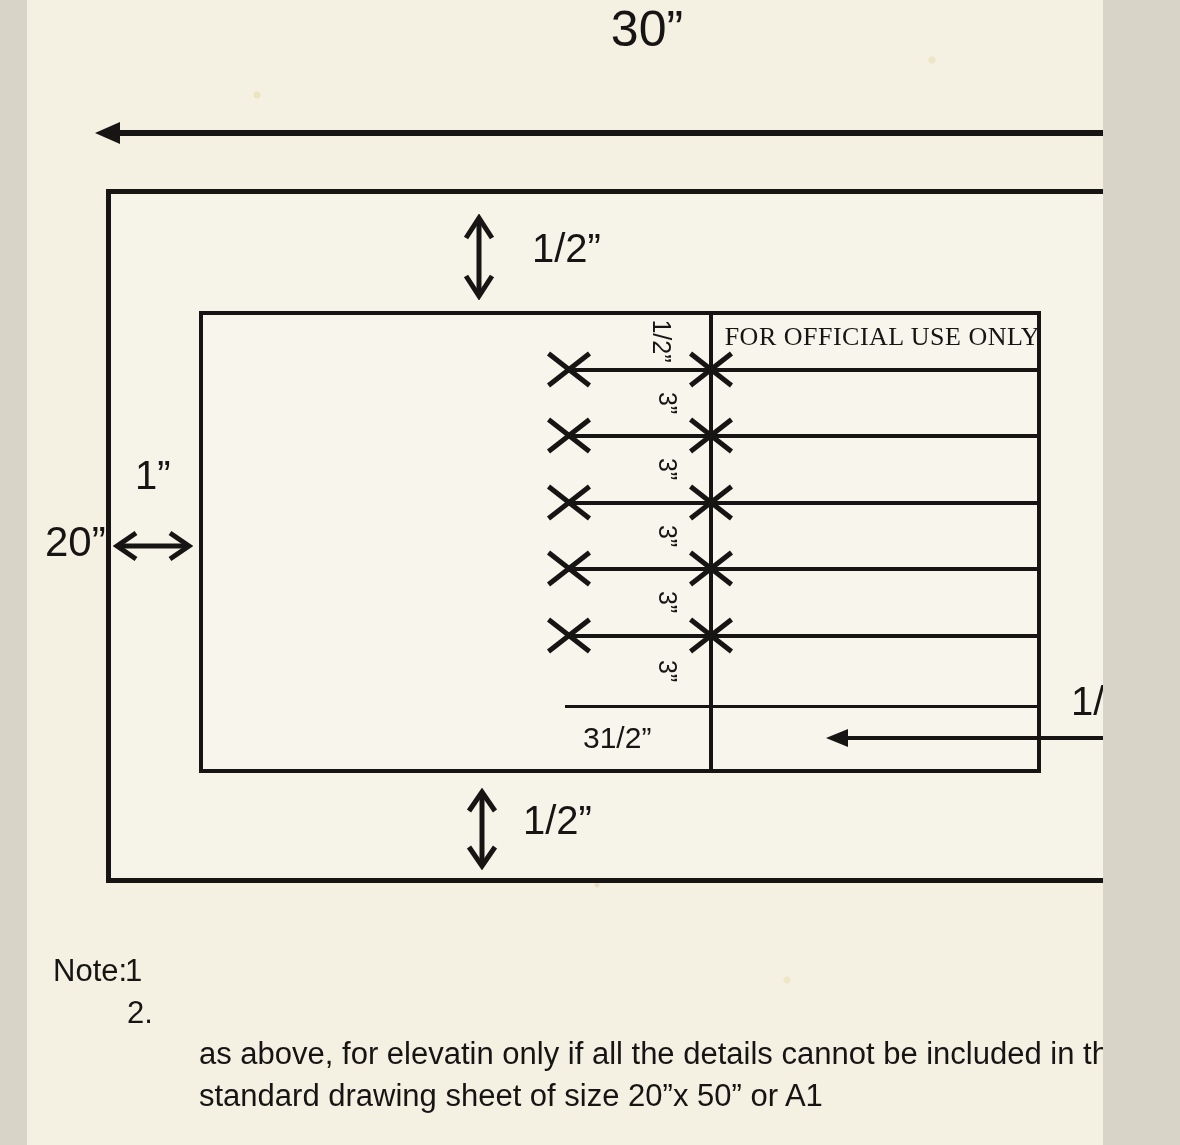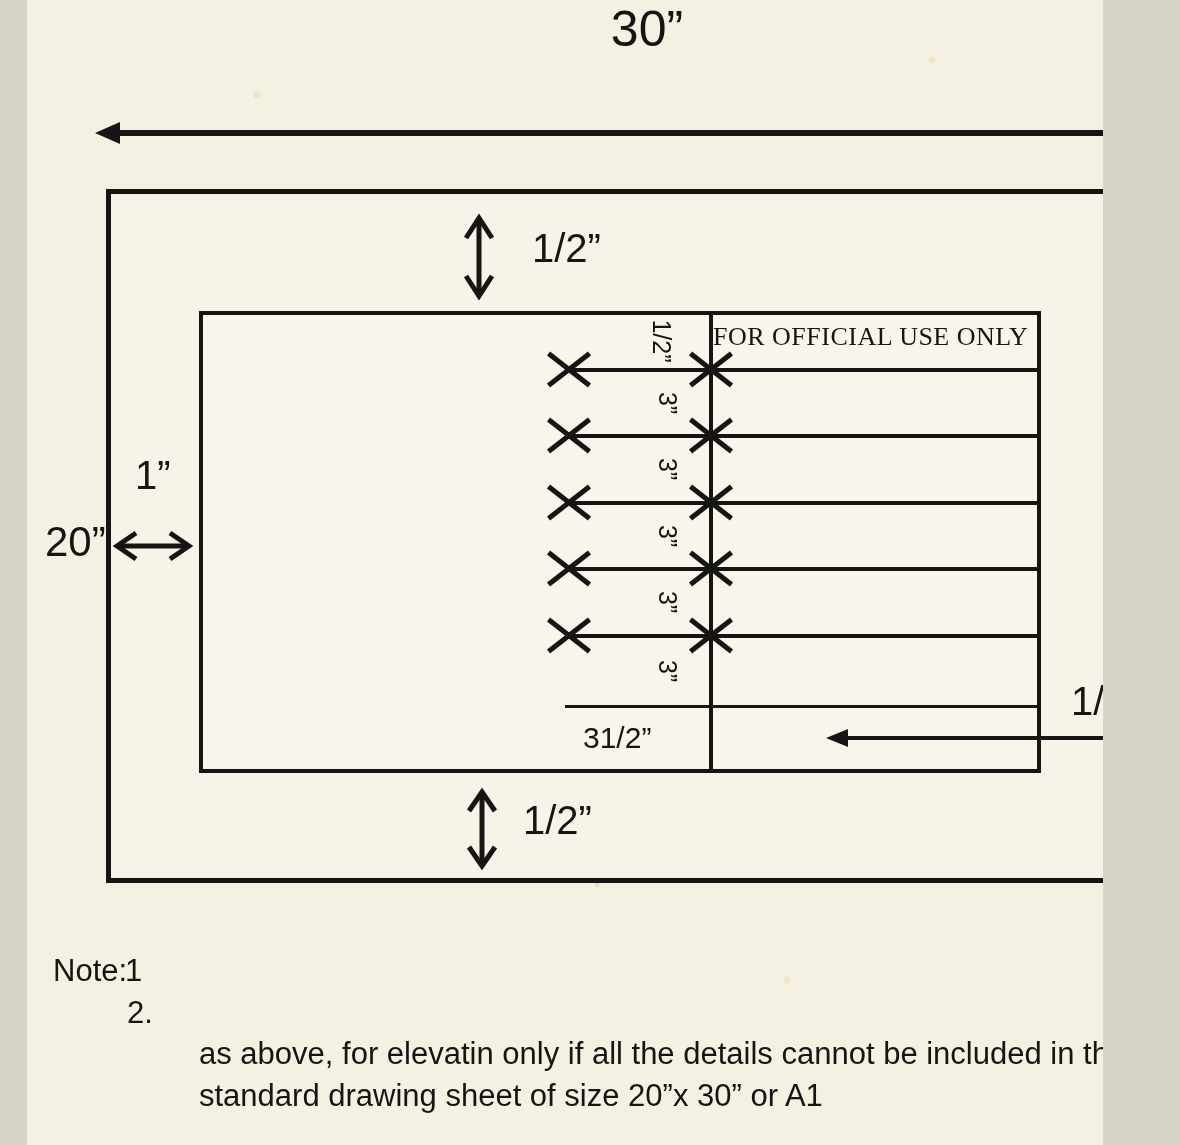--- a/index.html
+++ b/index.html
@@ -51,21 +51,21 @@
 
   
   .lbl{white-space:nowrap;line-height:1;}
   #sheet-width-label{left:540px;top:4px;width:160px;text-align:center;font-size:50px;}
   #top-margin-label{left:505px;top:228px;font-size:40px;}
   #bottom-margin-label{left:496px;top:800px;font-size:40px;}
   #left-margin-label{left:108px;top:455px;font-size:40px;}
   #sheet-height-label{left:18px;top:521px;font-size:42px;}
   #right-margin-label{left:1044px;top:681px;font-size:40px;}
   #title-block-width-label{left:556px;top:723px;font-size:30px;text-align:right;}
-  #title-block-header{left:686px;top:324px;width:327px;text-align:left;
+  #title-block-header{left:686px;top:324px;width:327px;text-align:right;
     font-family:"Liberation Serif",serif;font-size:26px;letter-spacing:.5px;}
   .vlabel{transform:translate(-50%,-50%) rotate(90deg);font-size:25px;white-space:nowrap;line-height:1;}
   #title-row-height-label{left:634px;top:341px;}
   #row-spacing-1{left:640px;top:403px;} #row-spacing-2{left:640px;top:469px;}
   #row-spacing-3{left:640px;top:536px;} #row-spacing-4{left:640px;top:602px;}
   #row-spacing-5{left:640px;top:671px;}
 
   
   #sheet-width-line{left:90px;top:130px;width:1015px;height:6px;}
   .tri{width:0;height:0;}
@@ -159,15 +159,15 @@
   <div class="abs lbl" id="right-margin-label">1/2”</div>
   <div class="abs ink" id="leader-hline"></div>
   <div class="abs tri" id="leader-head-left"></div>
   <div class="abs ink" id="leader-vline"></div>
   <div class="abs tri" id="leader-head-down"></div>
 
   <div class="abs note" id="note-label">Note:</div>
   <div class="abs note" id="note1-number">1</div>
   <div class="abs note" id="note2-number">2.</div>
   <div class="abs note" id="note2-line2">as above, for elevatin only if all the details cannot be included in the single</div>
-  <div class="abs note" id="note2-line3">standard drawing sheet of size 20”x 30” or A1</div>
+  <div class="abs note" id="note2-line3">standard drawing sheet of size 20”x 50” or A1</div>
 
 </div>
 
 </body></html>

